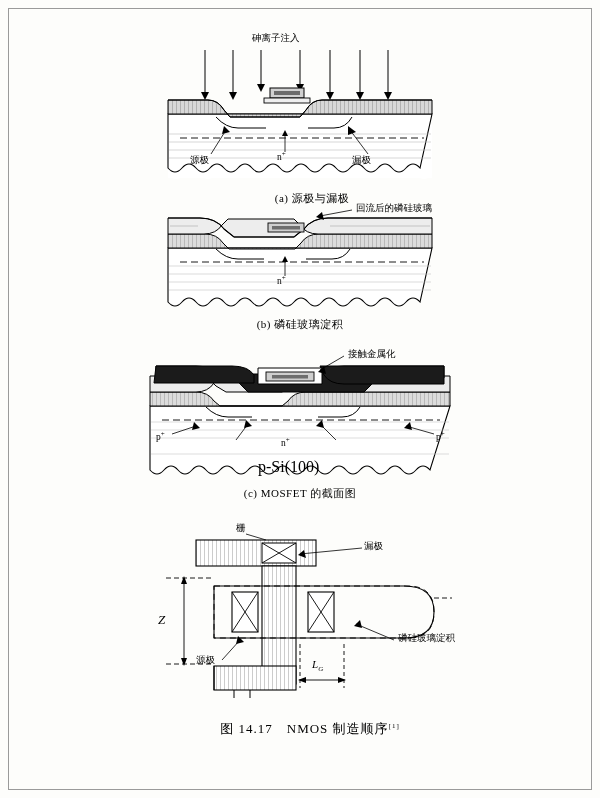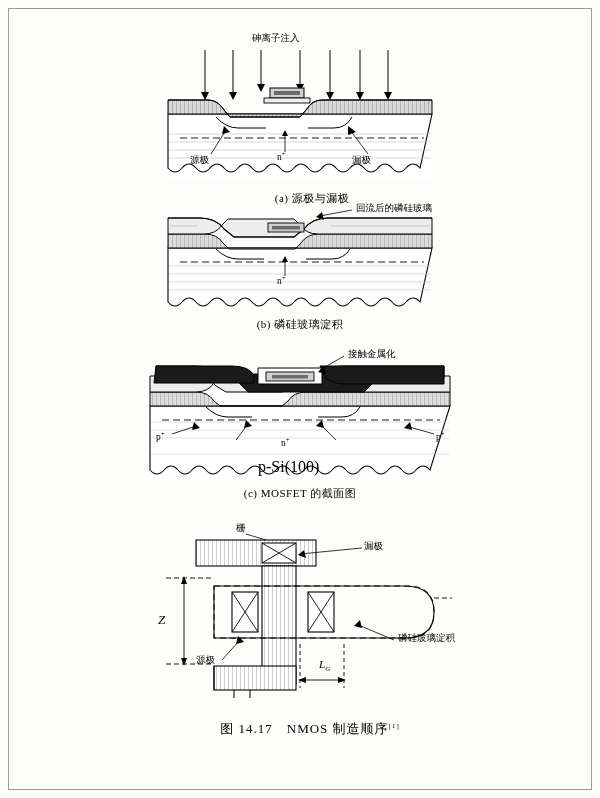--- a/index.html
+++ b/index.html
@@ -332,20 +332,20 @@
         <path d="M234,178 l0,8"></path>
         <path d="M250,178 l0,8"></path>
       </g>
     </svg>
 
     <div class="lbl" style="left:236px; top:10px;">栅</div>
     <div class="lbl" style="left:364px; top:28px;">漏极</div>
     <div class="lbl" style="left:196px; top:142px;">源极</div>
     <div class="lbl" style="left:398px; top:120px;">磷硅玻璃淀积</div>
     <div class="lbl lbl-serif" style="left:158px; top:100px; font-size:13px; font-style:italic;">Z</div>
-    <div class="lbl lbl-serif" style="left:319px; top:146px; font-size:11px; font-style:italic;text-align:right;"><span>L</span><span style="font-size:7px; vertical-align:sub;">G</span></div>
+    <div class="lbl lbl-serif" style="left:312px; top:146px; font-size:11px; font-style:italic;text-align:right;"><span>L</span><span style="font-size:7px; vertical-align:sub;">G</span></div>
 
   </div>
 
   <div class="figtitle" style="top:720px;margin-left:10px;">
     <span>图 14.17　NMOS 制造顺序</span><span class="sup">[1]</span>
   </div>
 </div>
 
 </body></html>

